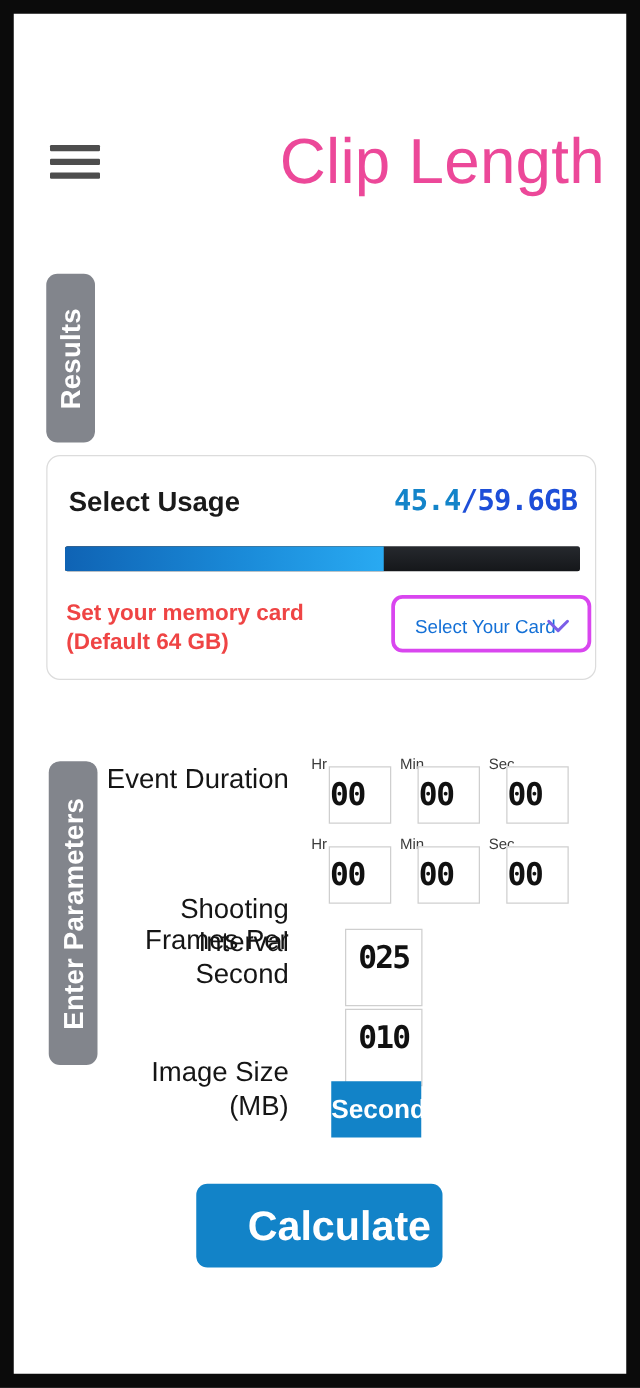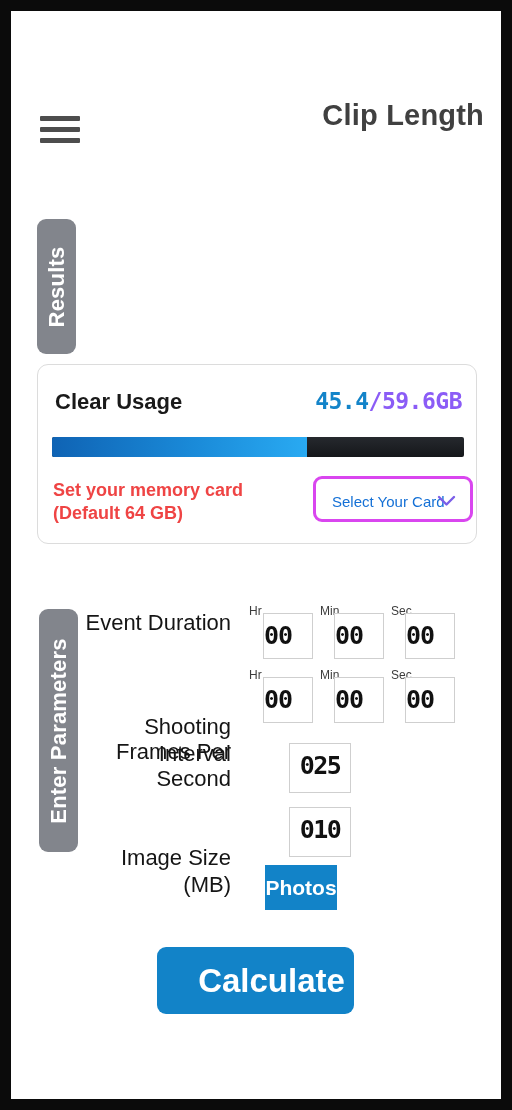--- a/index.html
+++ b/index.html
@@ -61,23 +61,23 @@
     border-radius: 1px;
   }
   #menu-button .bar.b1 { top: 5px; }
   #menu-button .bar.b2 { top: 16px; }
   #menu-button .bar.b3 { top: 27px; }
 
   #page-title {
     position: absolute;
     right: 17px;
     top: 6px;
-    font-size: 29px;
-    font-weight: bold;
-    color: #404040;
+    font-size: 51px;
+    font-weight: normal;
+    color: #ec4899;
     letter-spacing: 0.2px;
     white-space: nowrap;
   }
 
   
   .section-tab {
     position: absolute;
     background: #82858c;
     border-radius: 9px;
   }
@@ -152,21 +152,21 @@
     position: absolute;
     right: 14px;
     top: 23px;
     font-size: 23px;
     font-weight: bold;
     font-family: "DejaVu Sans Mono", monospace;
     letter-spacing: -0.5px;
     white-space: nowrap;
   }
   #memory-usage-value .used { color: #1384c9; }
-  #memory-usage-value .total { color: #8b5cf6; }
+  #memory-usage-value .total { color: #1d4ed8; }
 
   #memory-bar-track {
     position: absolute;
     left: 14px;
     top: 72px;
     width: 412px;
     height: 20px;
     background: linear-gradient(180deg, #26292e 0%, #15171a 100%);
     border-radius: 2px;
     overflow: hidden;
@@ -288,26 +288,25 @@
     font-weight: bold;
     color: #111111;
     letter-spacing: -1px;
   }
 
   
   .wide-box {
     position: absolute;
     left: 265px;
     width: 62px;
-    height: 50px;
+    height: 62px;
     border: 1px solid #cfcfcf;
     background: #ffffff;
     box-sizing: border-box;
     cursor: text;
-    margin-left: 13px;
   }
   .wide-box .num-text {
     position: absolute;
     left: 0;
     right: 0;
     top: 7px;
     text-align: center;
     font-family: "DejaVu Sans Mono", monospace;
     font-size: 25px;
     font-weight: bold;
@@ -378,21 +377,21 @@
       </button>
       <div id="page-title">Clip Length</div>
     </div>
 
     <div id="results-tab" class="section-tab">
       <span class="tab-text">Results</span>
     </div>
 
 
     <div id="memory-panel">
-      <div id="memory-usage-label">Clear Usage</div>
+      <div id="memory-usage-label">Select Usage</div>
       <div id="memory-usage-value">
         <span class="used">45.4</span><span class="total">/59.6GB</span>
       </div>
 
       <div id="memory-bar-track">
         <div id="memory-bar-fill" style="width: 62%;"></div>
       </div>
 
       <div id="memory-card-hint">Set your memory card (Default 64 GB)</div>
 
@@ -460,21 +459,21 @@
       <div id="box-fps" class="wide-box">
         <span class="num-text">025</span>
       </div>
 
       <div id="label-image-size" class="param-label">Image Size (MB)</div>
       <div id="box-image-size" class="wide-box">
         <span class="num-text">010</span>
       </div>
 
       <button id="clear-button">
-        <span class="btn-text">Photos</span>
+        <span class="btn-text">Second</span>
       </button>
     </div>
 
     <button id="calculate-button">
       <span class="btn-text">Calculate</span>
     </button>
 
   </div>
 </div>
 

